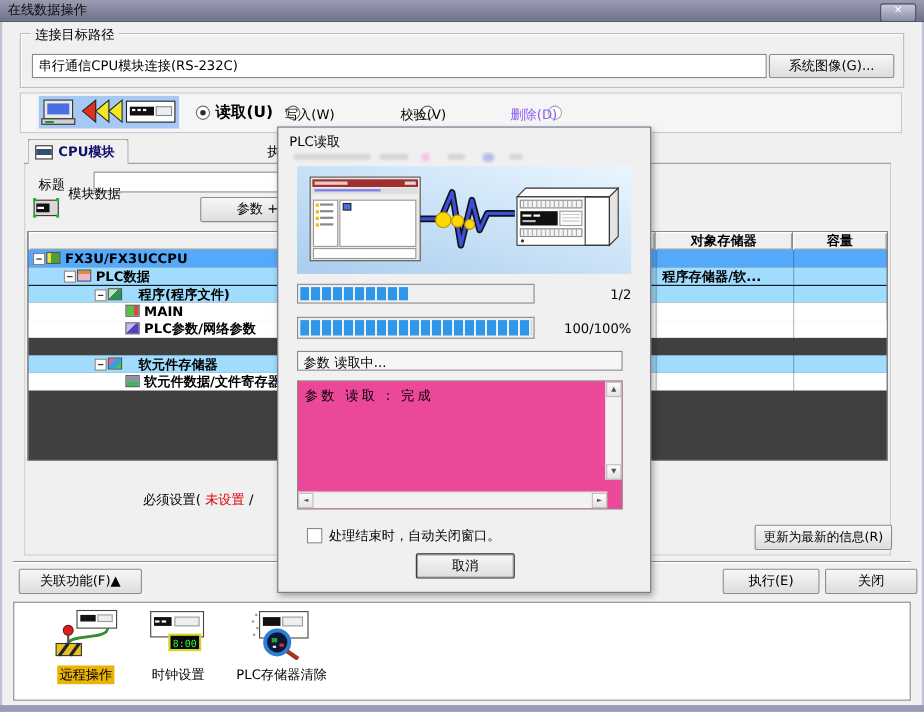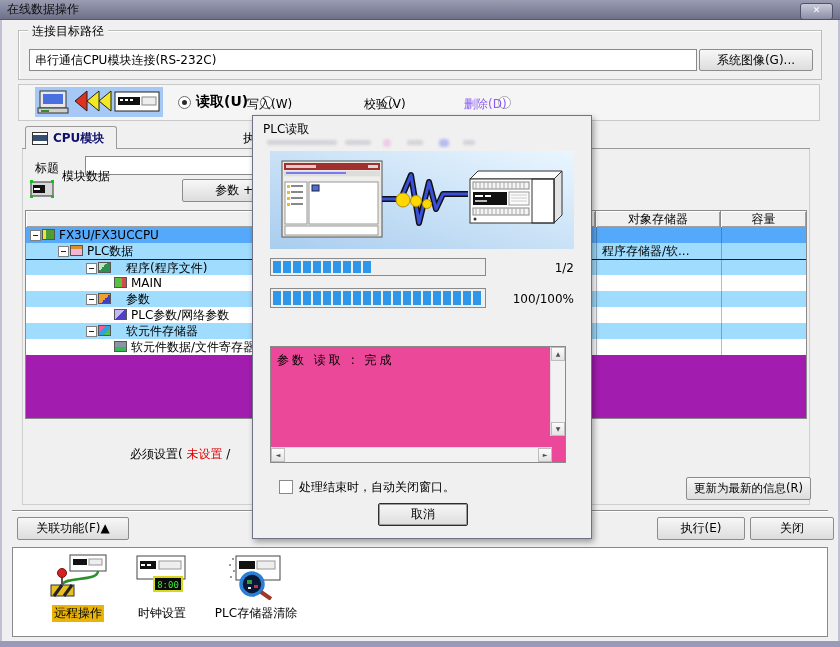--- a/index.html
+++ b/index.html
@@ -31,21 +31,21 @@
   .radio.dis{border-color:#a9a9a9;}
   .rlbl{position:absolute;top:0;}
   
   .tab{left:25px;top:126px;width:92px;height:23px;background:#f0f0f0;border:1px solid #9a9a9a;border-bottom:none;
        border-radius:3px 3px 0 0;display:flex;align-items:center;gap:5px;padding-left:6px;box-sizing:border-box;z-index:3;}
   .tabicon{width:14px;height:11px;border:1px solid #333;background:linear-gradient(#fff,#fff 2px,#35506e 2px,#35506e 8px,#fff 8px);}
   .tabtext{font-weight:bold;color:#10106e;}
   .tabline{left:22px;top:148px;width:788px;height:0;border-top:1px solid #9a9a9a;z-index:2;}
   .panel{left:22px;top:148px;width:788px;height:357px;border:1px solid #cscsc;border:1px solid #cfcfcf;border-top:none;box-sizing:border-box;}
   
-  .tbl{left:25px;top:210px;width:782px;height:209px;border:1px solid #8a8a8a;background:#a21caf;box-sizing:border-box;}
+  .tbl{left:25px;top:210px;width:782px;height:209px;border:1px solid #8a8a8a;background:#404040;box-sizing:border-box;font-weight:bold;}
   .th{position:absolute;top:0;height:16px;background:#f0f0f0;box-sizing:border-box;border-right:1px solid #8a8a8a;
       box-shadow:inset 1px 1px 0 #fff,inset -1px -1px 0 #a0a0a0;text-align:center;line-height:16px;}
   .tr{position:absolute;left:0;width:780px;height:16px;line-height:16px;}
   .bg-sel{background:#55a9fb;} .bg-lt{background:#9fdcfd;} .bg-wh{background:#ffffff;}
   .modline{border-top:1px solid #1a1a1a;box-sizing:border-box;}
   .vline{position:absolute;top:16px;height:128px;width:1px;background:rgba(40,60,80,.35);}
   .mb{position:absolute;top:3px;width:9px;height:9px;background:#fff;border:1px solid #808080;box-sizing:content-box;}
   .mb::before{content:"";position:absolute;left:2px;top:4px;width:5px;height:1px;background:#222;}
   .ticon{position:absolute;top:2px;width:13px;height:11px;border:1px solid #555;box-sizing:border-box;}
   .tlbl{position:absolute;top:0;white-space:nowrap;}
@@ -123,21 +123,21 @@
     <rect x="80" y="5" width="44" height="19" fill="#fff" stroke="#222"></rect>
     <rect x="83" y="10" width="22" height="8" fill="#111"></rect>
     <rect x="85" y="12" width="3" height="2" fill="#fff"></rect>
       <rect x="90" y="12" width="3" height="2" fill="#fff"></rect>
     <rect x="95" y="12" width="3" height="2" fill="#fff"></rect>
     <rect x="107" y="10" width="14" height="8" fill="#eee" stroke="#888"></rect>
   </svg>
   <span class="abs radio sel" style="left:178px;top:96px;"></span>
   <span class="abs rlbl" style="left:196px;top:93px;font-weight:bold;font-size:14px;">读取(U)</span>
   <span class="abs radio" style="left:243px;top:96px;"></span>
-  <span class="abs rlbl" style="left:247px;top:96px;">写入(W)</span>
+  <span class="abs rlbl" style="left:259px;top:96px;">写入(W)</span>
   <span class="abs radio" style="left:348px;top:96px;"></span>
   <span class="abs rlbl" style="left:364px;top:96px;">校验(V)</span>
   <span class="abs radio dis" style="left:448px;top:96px;"></span>
   <span class="abs rlbl" style="left:464px;top:96px;color:#8b5cf6;">删除(D)</span>
 
   
   <div class="abs tabline"></div>
   <div class="abs panel"></div>
   <div class="abs tab">
     <span class="tabicon"></span>
@@ -186,21 +186,21 @@
     </div>
     <div class="tr bg-lt lv2" style="top:80px;">
       <span class="mb"></span>
       <span class="ticon i4"></span>
       <span class="tlbl">参数</span>
     </div>
     <div class="tr bg-wh lv3" style="top:64px;">
       <span class="ticon i3"></span>
       <span class="tlbl">MAIN</span>
     </div>
-    <div class="tr bg-wh lv3" style="top:96px;text-align:right;">
+    <div class="tr bg-wh lv3" style="top:80px;text-align:right;">
       <span class="ticon i5"></span>
       <span class="tlbl">PLC参数/网络参数</span>
     </div>
     <div class="tr bg-wh lv3" style="top:128px;">
       <span class="ticon i7"></span>
       <span class="tlbl">软元件数据/文件寄存器</span>
     </div>
     <div class="tr bg-lt lv2" style="top:112px;">
       <span class="mb"></span>
       <span class="ticon i6"></span>
@@ -340,20 +340,21 @@
 
     <div class="pbar" style="top:142px;height:18px;">
       <div class="pfill" style="width: 47%;"></div>
     </div>
     <div class="plab" style="top:145px;">1/2</div>
     <div class="pbar" style="top:172px;height:20px;">
       <div class="pfill" style="width: 100%;"></div>
     </div>
     <div class="plab" style="top:176px;">100/100%</div>
 
+    <div class="field abs" style="left:17px;top:203px;width:296px;height:18px;background:#f6f6f6;">参数 读取中...</div>
     <div class="log">
       <div class="logtext">参数 读取 : 完成</div>
       <div class="vsb">
         <div class="sbtn up" style="top:0;left:0;"></div>
         <div class="sbtn dn" style="bottom:0;left:0;"></div>
       </div>
       <div class="hsb">
         <div class="sbtn lf" style="left:0;top:0;"></div>
         <div class="sbtn rt" style="right:0;top:0;"></div>
       </div>

